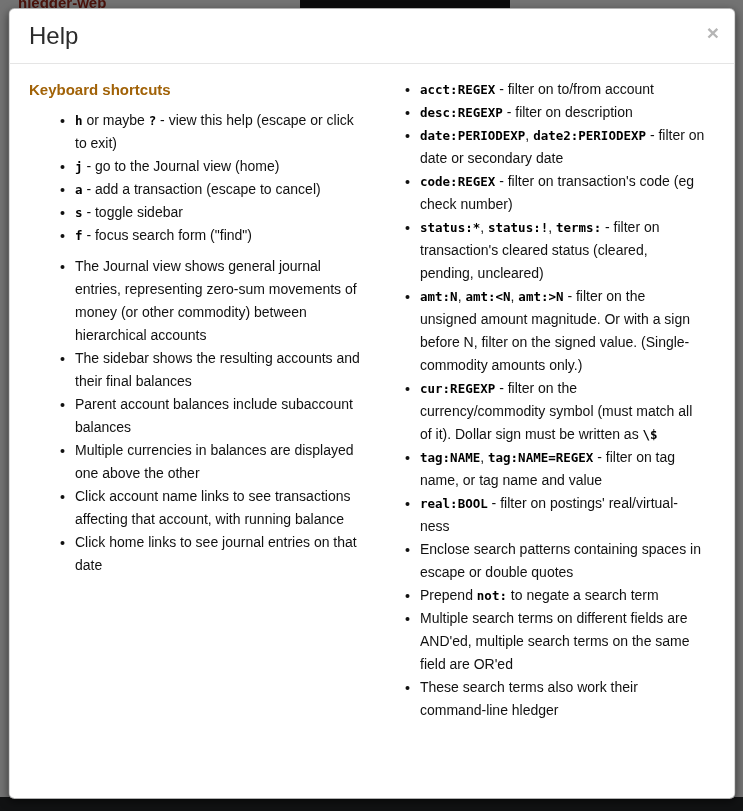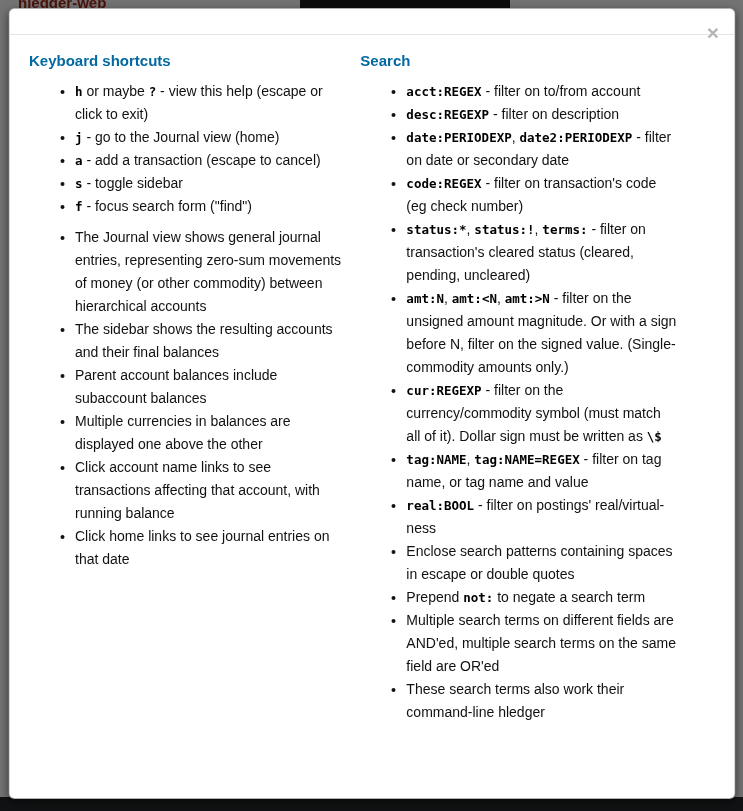--- a/index.html
+++ b/index.html
@@ -76,21 +76,21 @@
     display: flex;
     padding: 14px 15px 15px 20px;
   }
   .col {
     width: 50%;
     padding-right: 14px;
   }
   .section-heading {
     font-size: 15px;
     font-weight: bold;
-    color: #0369a1;
+    color: #a16207;
     margin: 17px 0 11px 0;
   }
   .col .section-heading:first-child { margin-top: 3px; }
   .col ul {
     margin: 0 0 8px 0;
     padding-left: 25px;
   }
   .col li {
     font-size: 14px;
     line-height: 23px;
@@ -112,20 +112,21 @@
   <div class="brand-accent"></div>
   <div class="title-frag"></div>
   <div class="footer-frag"></div>
 </div>
 
 <div class="overlay"></div>
 
 <div class="modal">
   <div class="modal-header">
     <button class="close">×</button>
+    <h1 class="modal-title">Help</h1>
   </div>
   <div class="modal-body">
     <div class="col">
         <div class="section-heading">Keyboard shortcuts</div>
         <ul>
           <li><span class="code">h</span> or maybe <span class="code">?</span> - view this help (escape or click to exit)</li>
           <li><span class="code">j</span> - go to the Journal view (home)</li>
           <li><span class="code">a</span> - add a transaction (escape to cancel)</li>
           <li><span class="code">s</span> - toggle sidebar</li>
           <li><span class="code">f</span> - focus search form ("find")</li>
@@ -133,21 +134,20 @@
         <ul>
           <li>The Journal view shows general journal entries, representing zero-sum movements of money (or other commodity) between hierarchical accounts</li>
           <li>The sidebar shows the resulting accounts and their final balances</li>
           <li>Parent account balances include subaccount balances</li>
           <li>Multiple currencies in balances are displayed one above the other</li>
           <li>Click account name links to see transactions affecting that account, with running balance</li>
           <li>Click home links to see journal entries on that date</li>
         </ul>
       </div>
     <div class="col">
-        <div class="section-heading">Search</div>
         <ul>
           <li><span class="code">acct:REGEX</span> - filter on to/from account</li>
           <li><span class="code">desc:REGEXP</span> - filter on description</li>
           <li><span class="code">date:PERIODEXP</span>, <span class="code">date2:PERIODEXP</span> - filter on date or secondary date</li>
           <li><span class="code">code:REGEX</span> - filter on transaction's code (eg check number)</li>
           <li><span class="code">status:*</span>, <span class="code">status:!</span>, <span class="code">terms:</span> - filter on transaction's cleared status (cleared, pending, uncleared)</li>
           <li><span class="code">amt:N</span>, <span class="code">amt:&lt;N</span>, <span class="code">amt:&gt;N</span> - filter on the unsigned amount magnitude. Or with a sign before N, filter on the signed value. (Single-commodity amounts only.)</li>
           <li><span class="code">cur:REGEXP</span> - filter on the currency/commodity symbol (must match all of it). Dollar sign must be written as <span class="code">\$</span></li>
           <li><span class="code">tag:NAME</span>, <span class="code">tag:NAME=REGEX</span> - filter on tag name, or tag name and value</li>
           <li><span class="code">real:BOOL</span> - filter on postings' real/virtual-ness</li>

